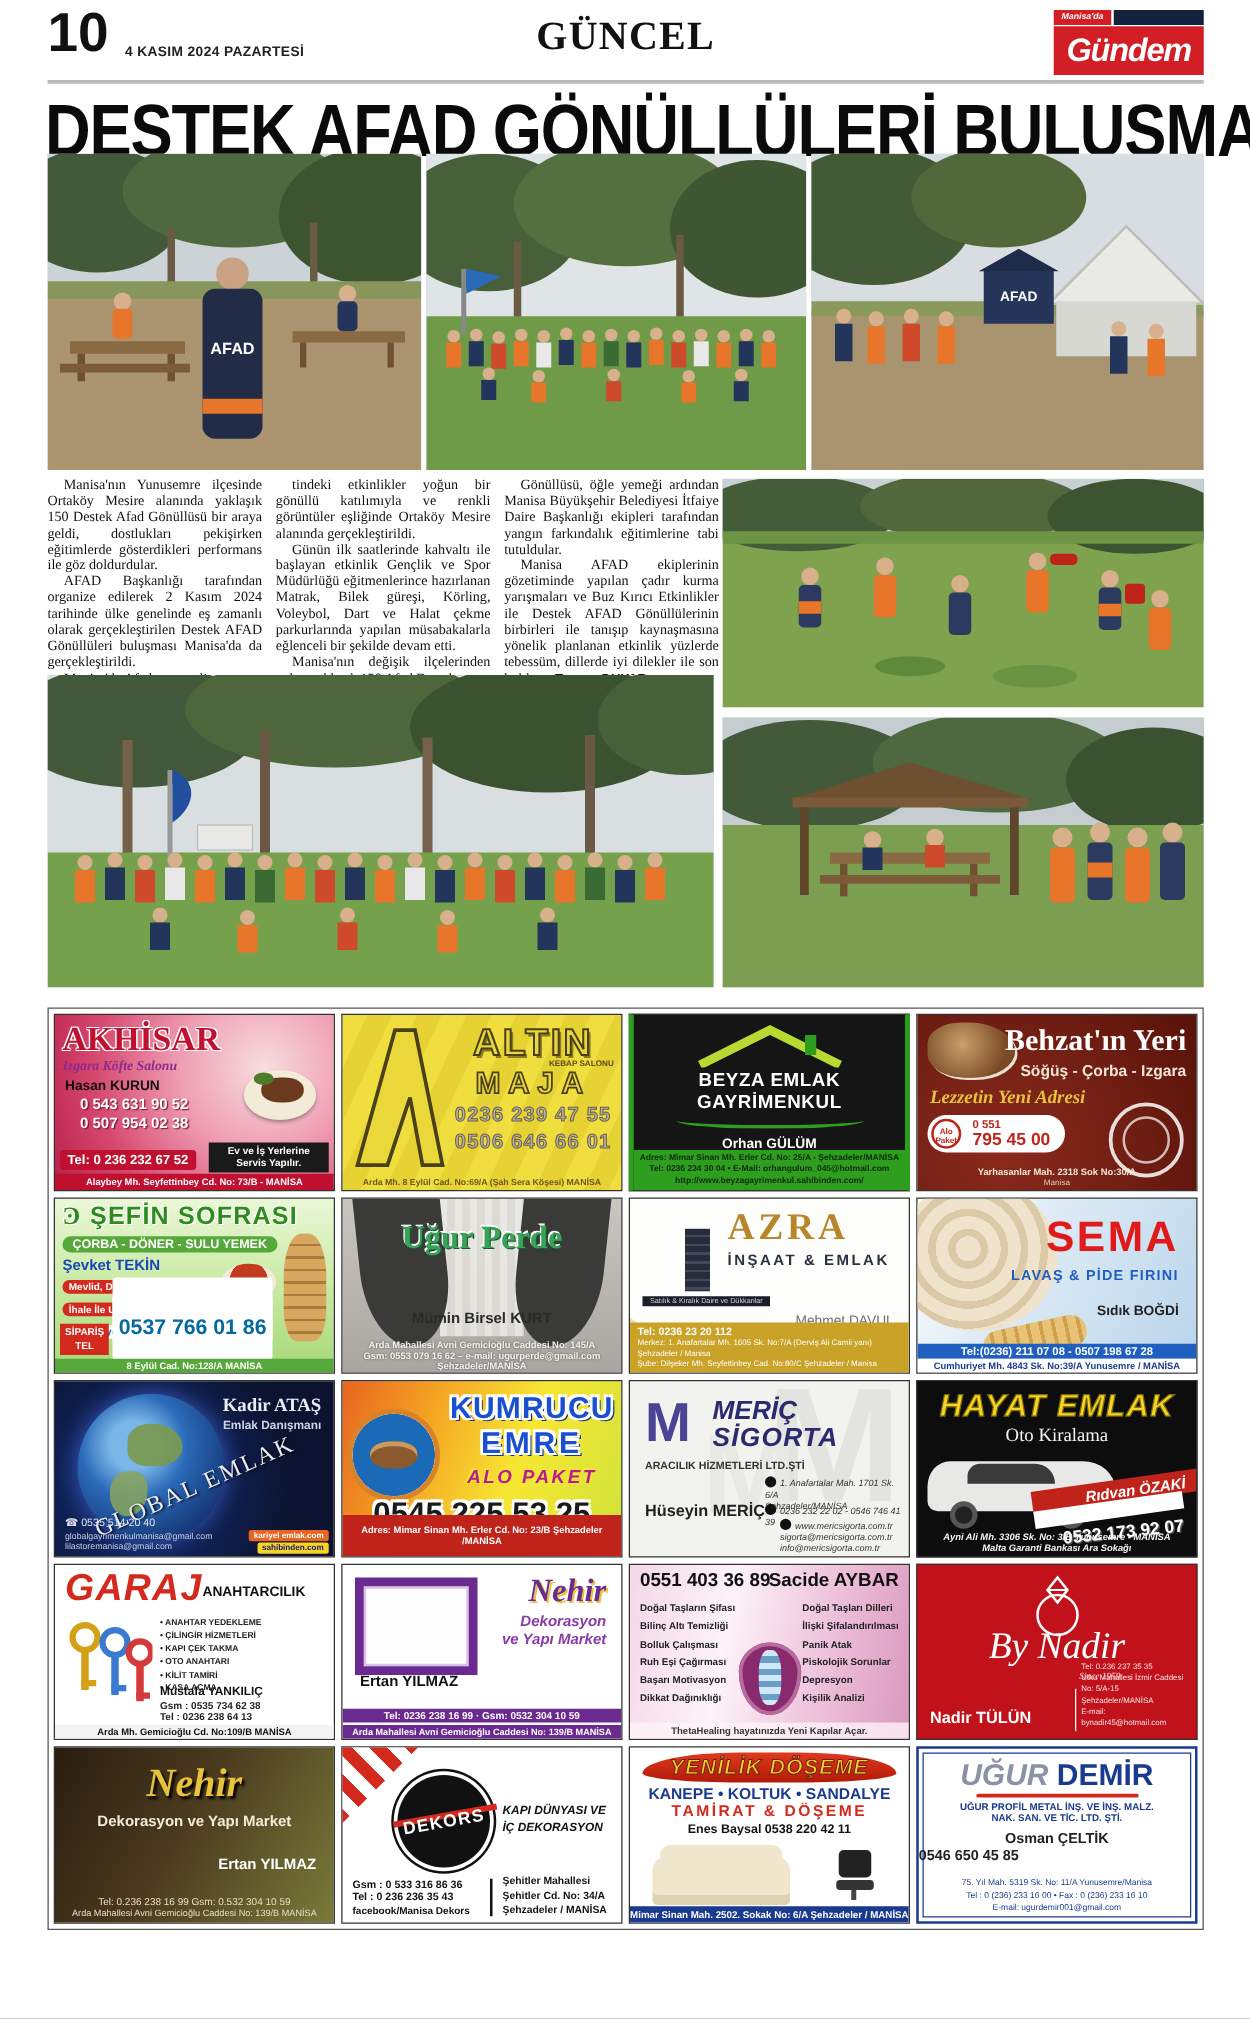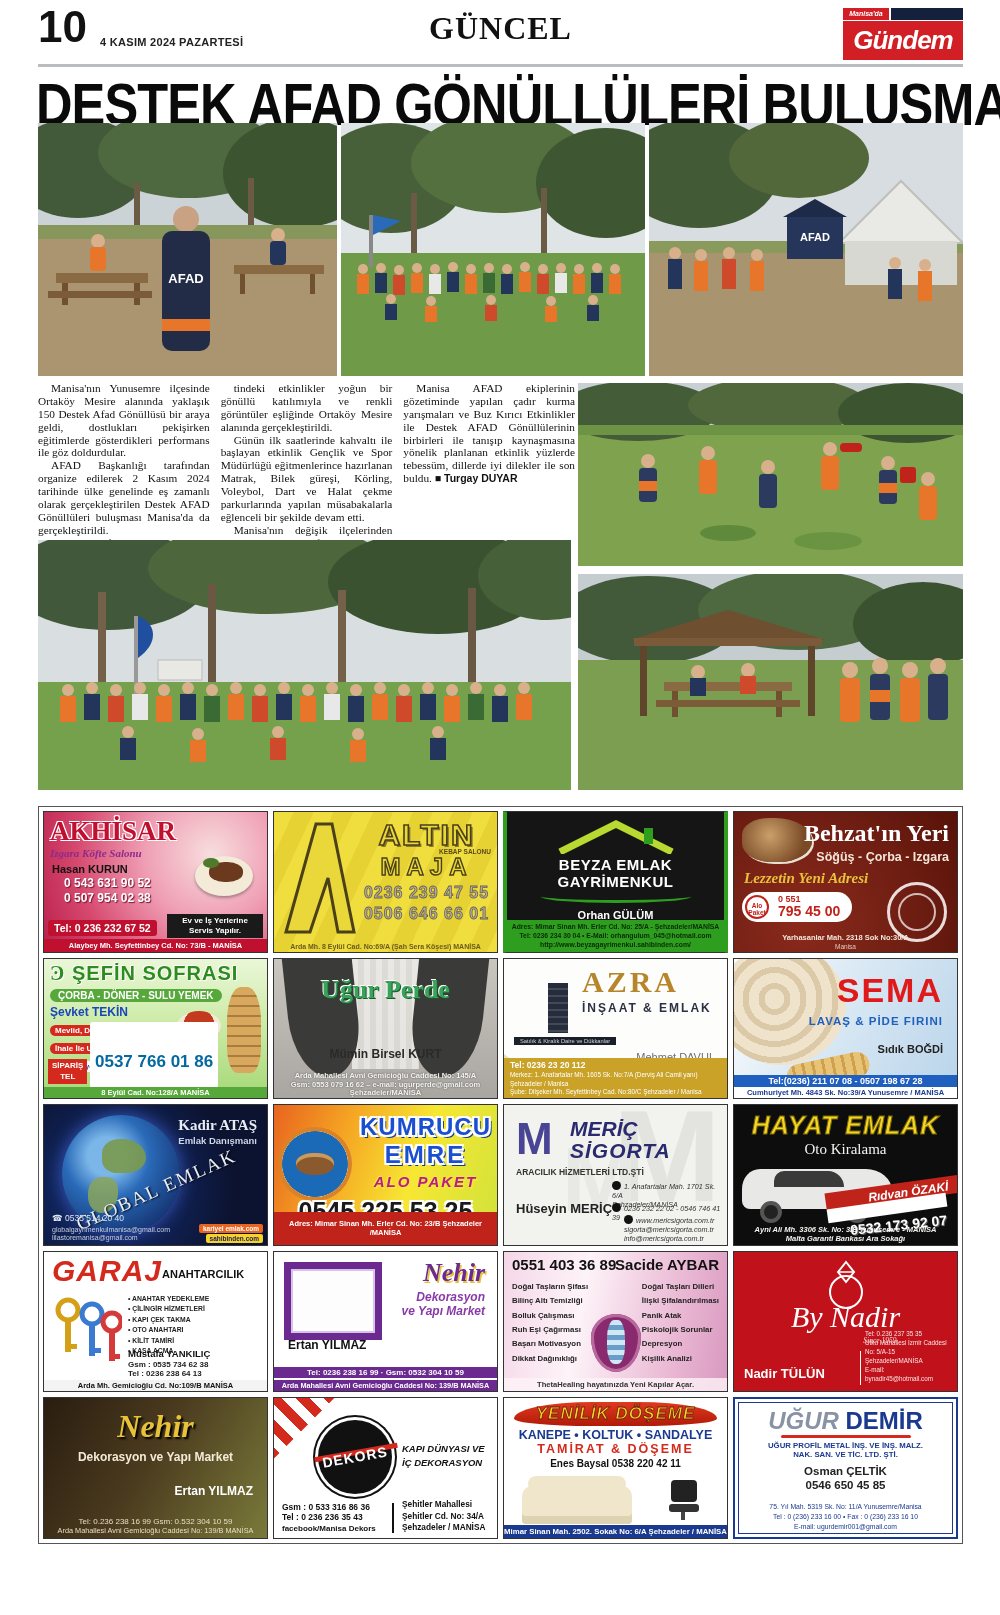--- a/index.html
+++ b/index.html
@@ -268,21 +268,21 @@
   
   .ad-ugurdemir{background:#fff;border:2px solid #1a3a8f;}
   .ud-inner{position:absolute;inset:3px;border:1px solid #1a3a8f;}
   .ud-t{position:absolute;left:0;right:0;top:8px;text-align:center;font-size:24px;font-weight:900;}
   .ud-t .g{color:#8a93a5;font-style:italic;}
   .ud-t .n{color:#1a3a8f;}
   .ud-sw{position:absolute;left:50%;top:36px;transform:translateX(-50%);width:130px;height:3px;background:#d42a1e;border-radius:2px;}
   .ud-s1{position:absolute;left:0;right:0;top:42px;text-align:center;font-size:7.8px;font-weight:bold;color:#1a3a8f;}
   .ud-s2{position:absolute;left:0;right:0;top:51px;text-align:center;font-size:7.8px;font-weight:bold;color:#1a3a8f;}
   .ud-nm{position:absolute;left:0;right:0;top:66px;text-align:center;font-size:11.5px;font-weight:bold;color:#222;}
-  .ud-ph{position:absolute;left:0;right:0;top:80px;text-align:center;font-size:11.5px;font-weight:bold;color:#222;}
+  .ud-ph{position:absolute;left:0;right:0;top:80px;font-size:11.5px;font-weight:bold;color:#222;}
   .ud-a{position:absolute;left:0;right:0;bottom:5px;text-align:center;font-size:6.8px;color:#1a3a8f;line-height:1.45;}
 </style>
 </head>
 <body>
 
 <div class="page">
 
   <div class="hdr">
     <div class="pageno">10</div>
     <div class="hdate">4 KASIM 2024 PAZARTESİ</div>
@@ -448,20 +448,21 @@
       <p>Manisa'nın Yunusemre ilçesinde Ortaköy Mesire alanında yaklaşık 150 Destek Afad Gönüllüsü bir araya geldi, dostlukları pekişirken eğitimlerde gösterdikleri performans ile göz doldurdular.</p>
       <p>AFAD Başkanlığı tarafından organize edilerek 2 Kasım 2024 tarihinde ülke genelinde eş zamanlı olarak gerçekleştirilen Destek AFAD Gönüllüleri buluşması Manisa'da da gerçekleştirildi.</p>
       <p>Manisa'da Afad personeli nezare-</p>
     </div>
     <div class="col">
       <p>tindeki etkinlikler yoğun bir gönüllü katılımıyla ve renkli görüntüler eşliğinde Ortaköy Mesire alanında gerçekleştirildi.</p>
       <p>Günün ilk saatlerinde kahvaltı ile başlayan etkinlik Gençlik ve Spor Müdürlüğü eğitmenlerince hazırlanan Matrak, Bilek güreşi, Körling, Voleybol, Dart ve Halat çekme parkurlarında yapılan müsabakalarla eğlenceli bir şekilde devam etti.</p>
       <p>Manisa'nın değişik ilçelerinden gelen yaklaşık 150 Afad Destek</p>
     </div>
     <div class="col">
+      <p>Gönüllüsü, öğle yemeği ardından Manisa Büyükşehir Belediyesi İtfaiye Daire Başkanlığı ekipleri tarafından yangın farkındalık eğitimlerine tabi tutuldular.</p>
       <p><span>Manisa AFAD ekiplerinin gözetiminde yapılan çadır kurma yarışmaları ve Buz Kırıcı Etkinlikler ile Destek AFAD Gönüllülerinin birbirleri ile tanışıp kaynaşmasına yönelik planlanan etkinlik yüzlerde tebessüm, dillerde iyi dilekler ile son buldu.</span> <span class="byline">■ Turgay DUYAR</span></p>
     </div>
   </div>
 
   <div class="ph ph5">
     <svg viewBox="0 0 533 250" preserveAspectRatio="none">
       <rect width="533" height="250" fill="#d9dee0"></rect>
       <ellipse cx="70" cy="40" rx="100" ry="50" fill="#41583a"></ellipse>
       <ellipse cx="230" cy="28" rx="120" ry="46" fill="#4d663c"></ellipse>
       <ellipse cx="400" cy="42" rx="110" ry="52" fill="#3a5230"></ellipse>

